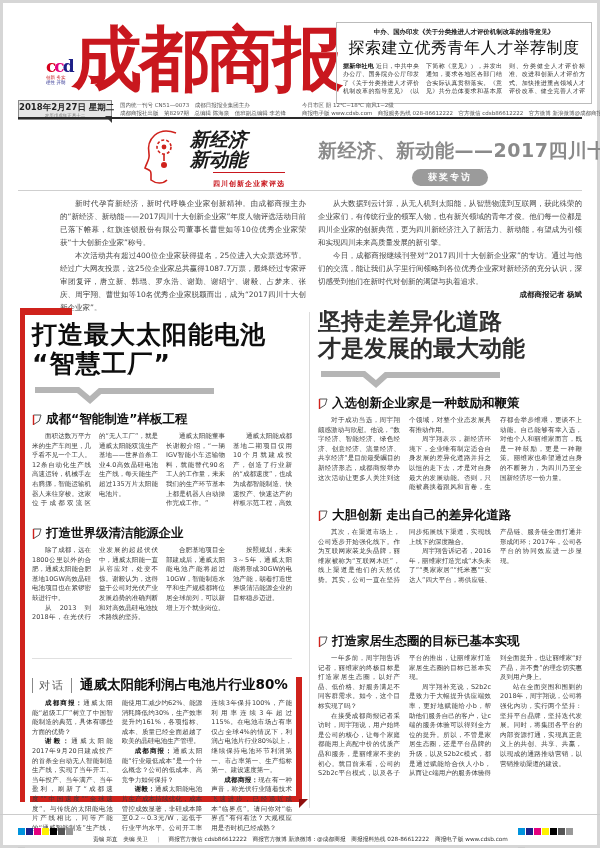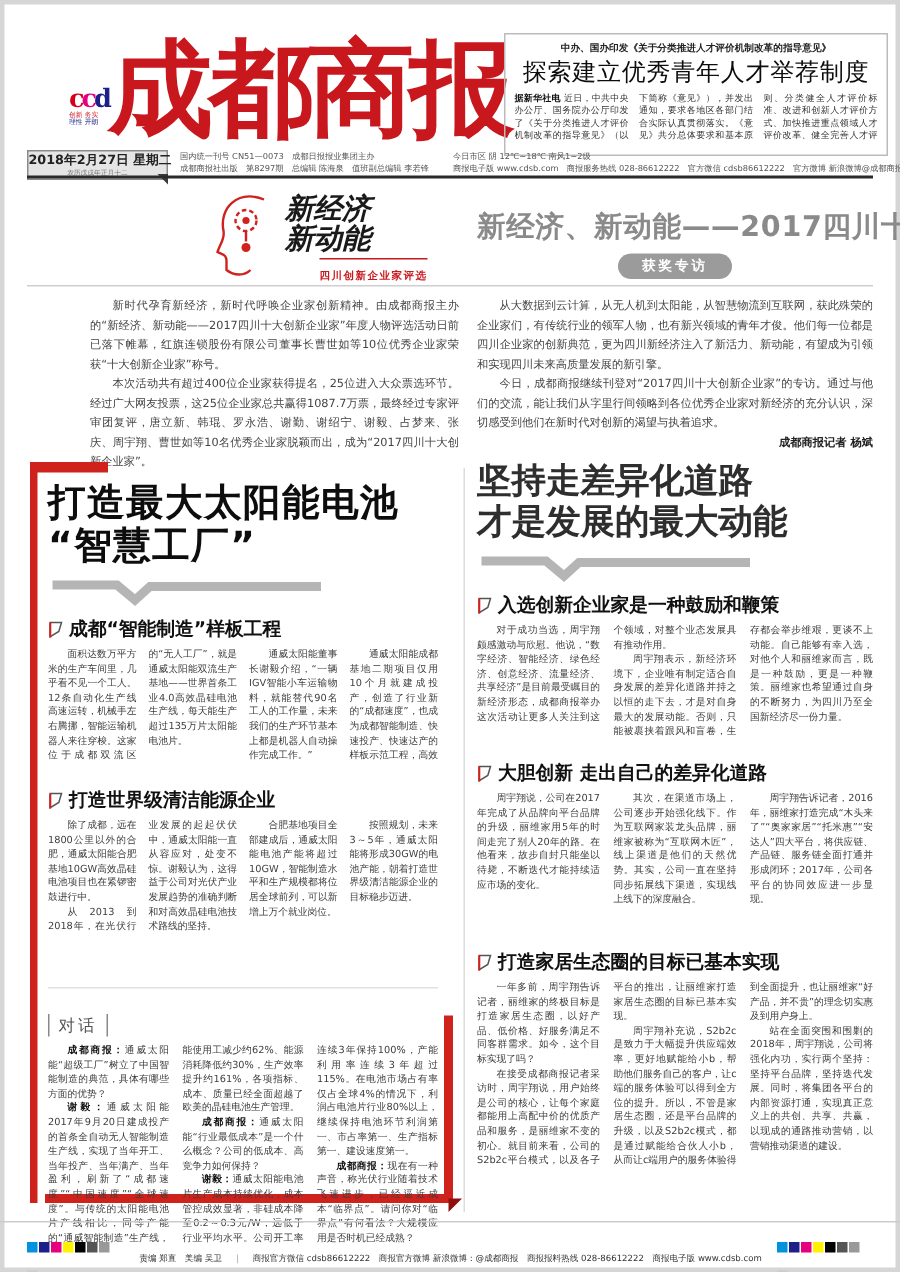--- a/index.html
+++ b/index.html
@@ -186,20 +186,21 @@
         <span class="txt">打造世界级清洁能源企业</span>
       </div>
       <div class="cols4 h-secB">
         <p>除了成都，远在1800公里以外的合肥，通威太阳能合肥基地10GW高效晶硅电池项目也在紧锣密鼓进行中。</p>
         <p>从2013到2018年，在光伏行业发展的起起伏伏中，通威太阳能一直从容应对，处变不惊。谢毅认为，这得益于公司对光伏产业发展趋势的准确判断和对高效晶硅电池技术路线的坚持。</p>
         <p>合肥基地项目全部建成后，通威太阳能电池产能将超过10GW，智能制造水平和生产规模都将位居全球前列，可以新增上万个就业岗位。</p>
         <p>按照规划，未来3～5年，通威太阳能将形成30GW的电池产能，朝着打造世界级清洁能源企业的目标稳步迈进。</p>
       </div>
       <div class="dlgbar">
         <span class="lbl">对话</span>
+        <span class="ttl">通威太阳能利润占电池片行业80%</span>
       </div>
       <div class="cols3 h-dlg">
         <p><b>成都商报：</b><span>通威太阳能“超级工厂”树立了中国智能制造的典范，具体有哪些方面的优势？</span></p>
         <p><b>谢毅：</b><span>通威太阳能2017年9月20日建成投产的首条全自动无人智能制造生产线，实现了当年开工、当年投产、当年满产、当年盈利，刷新了“成都速度”“中国速度”“全球速度”。与传统的太阳能电池片产线相比，同等产能的“通威智能制造”生产线，能使用工减少约62%、能源消耗降低约30%，生产效率提升约161%，各项指标、成本、质量已经全面超越了欧美的晶硅电池生产管理。</span></p>
         <p><b>成都商报：</b><span>通威太阳能“行业最低成本”是一个什么概念？公司的低成本、高竞争力如何保持？</span></p>
         <p><b>谢毅：</b><span>通威太阳能电池片生产成本持续优化，成本管控成效显著，非硅成本降至0.2～0.3元/W，远低于行业平均水平。公司开工率连续3年保持100%，产能利用率连续3年超过115%。在电池市场占有率仅占全球4%的情况下，利润占电池片行业80%以上，继续保持电池环节利润第一、市占率第一、生产指标第一、建设速度第一。</span></p>
         <p><b>成都商报：</b><span>现在有一种声音，称光伏行业随着技术飞速进步，已经逼近成本“临界点”。请问你对“临界点”有何看法？大规模应用是否时机已经成熟？</span></p>
 
       </div>
     </div>
@@ -223,21 +224,20 @@
       <p>周宇翔表示，新经济环境下，企业唯有制定适合自身发展的差异化道路并持之以恒的走下去，才是对自身最大的发展动能。否则，只能被裹挟着跟风和盲卷，生存都会举步维艰，更谈不上动能。自己能够有幸入选，对他个人和丽维家而言，既是一种鼓励，更是一种鞭策。丽维家也希望通过自身的不断努力，为四川乃至全国新经济尽一份力量。</p>
     </div>
     <div class="subhead">
       <svg width="10" height="12" viewBox="0 0 10 12">
           <path d="M1.5 1 H9 L7.2 7 L1.5 10.5 Z" fill="#fff" stroke="#555"></path>
           <path d="M1.5 1 L1.5 11" stroke="#cf221c" stroke-width="1.4"></path>
         </svg>
       <span class="txt">大胆创新 走出自己的差异化道路</span>
     </div>
     <div class="cols3 h-rs2">
-      <p>周宇翔说，公司在2017年完成了从品牌向平台品牌的升级，丽维家用5年的时间走完了别人20年的路。在他看来，故步自封只能坐以待毙，不断迭代才能持续适应市场的变化。</p>
       <p>其次，在渠道市场上，公司逐步开始强化线下。作为互联网家装龙头品牌，丽维家被称为“互联网木匠”，线上渠道是他们的天然优势。其实，公司一直在坚持同步拓展线下渠道，实现线上线下的深度融合。</p>
       <p>周宇翔告诉记者，2016年，丽维家打造完成“木头来了”“奥家家居”“托米惠”“安达人”四大平台，将供应链、产品链、服务链全面打通并形成闭环；2017年，公司各平台的协同效应进一步显现。</p>
     </div>
     <div class="subhead">
       <svg width="10" height="12" viewBox="0 0 10 12">
           <path d="M1.5 1 H9 L7.2 7 L1.5 10.5 Z" fill="#fff" stroke="#555"></path>
           <path d="M1.5 1 L1.5 11" stroke="#cf221c" stroke-width="1.4"></path>
         </svg>
       <span class="txt">打造家居生态圈的目标已基本实现</span>
     </div>

